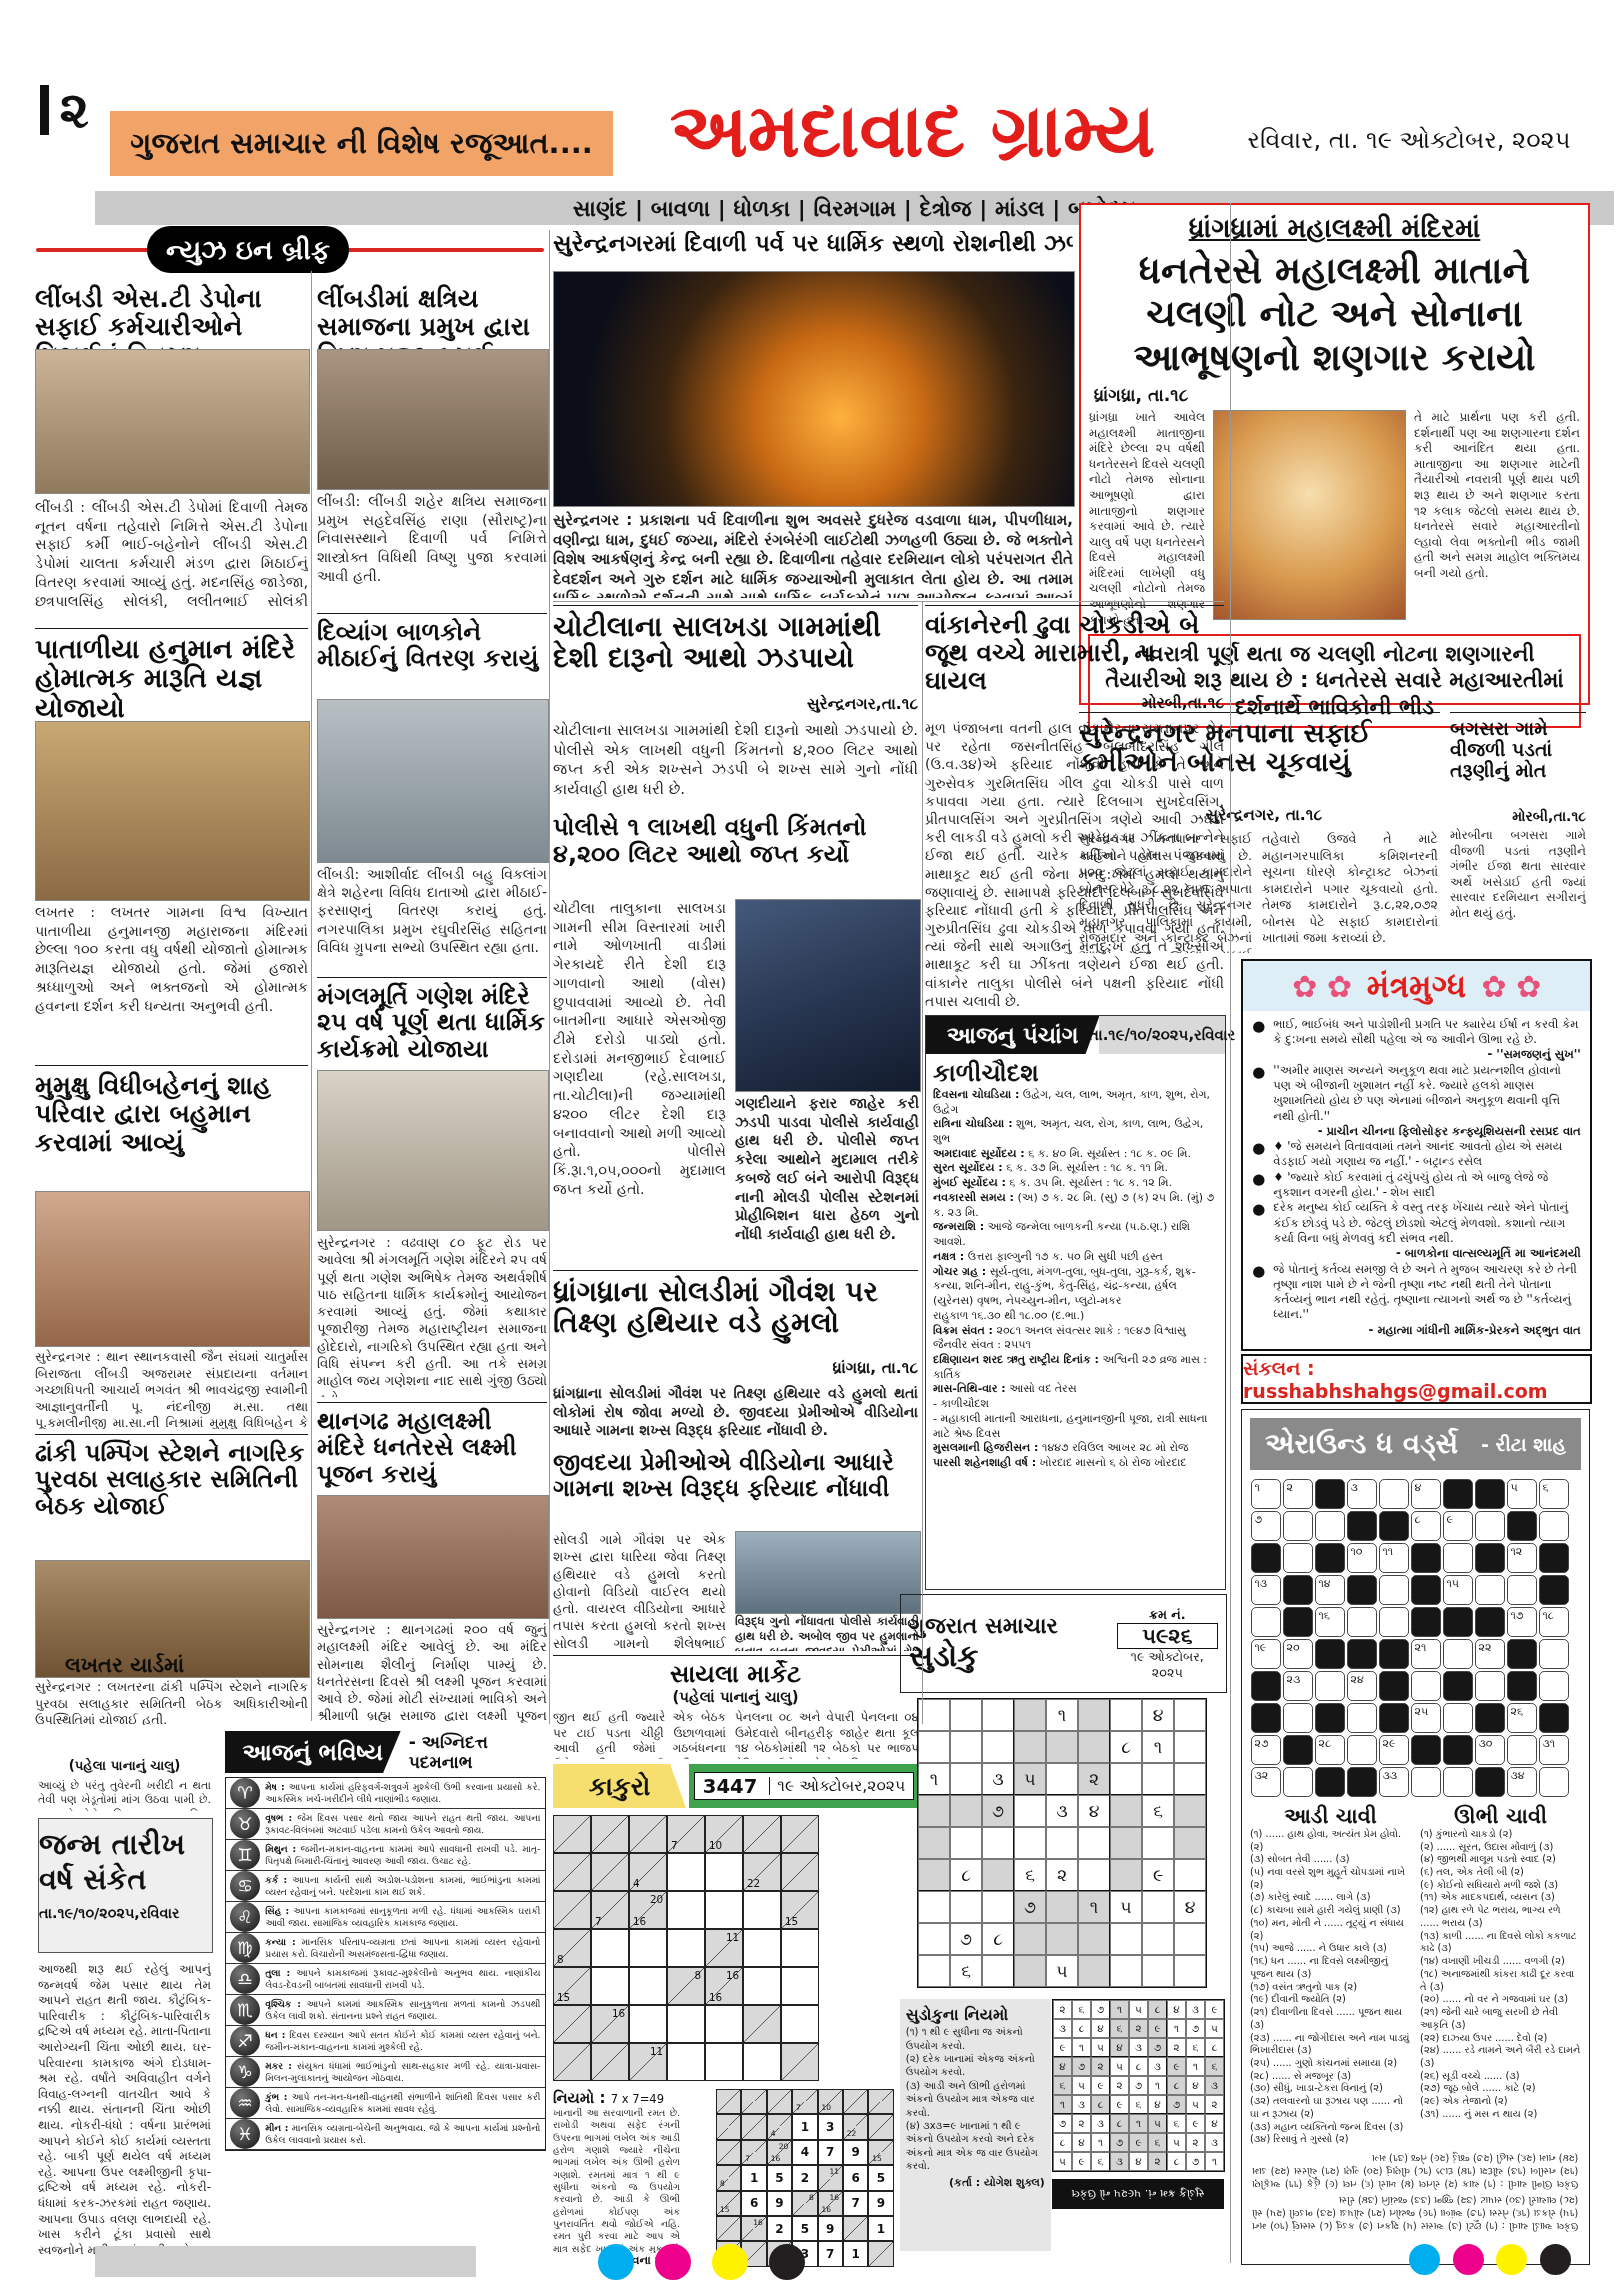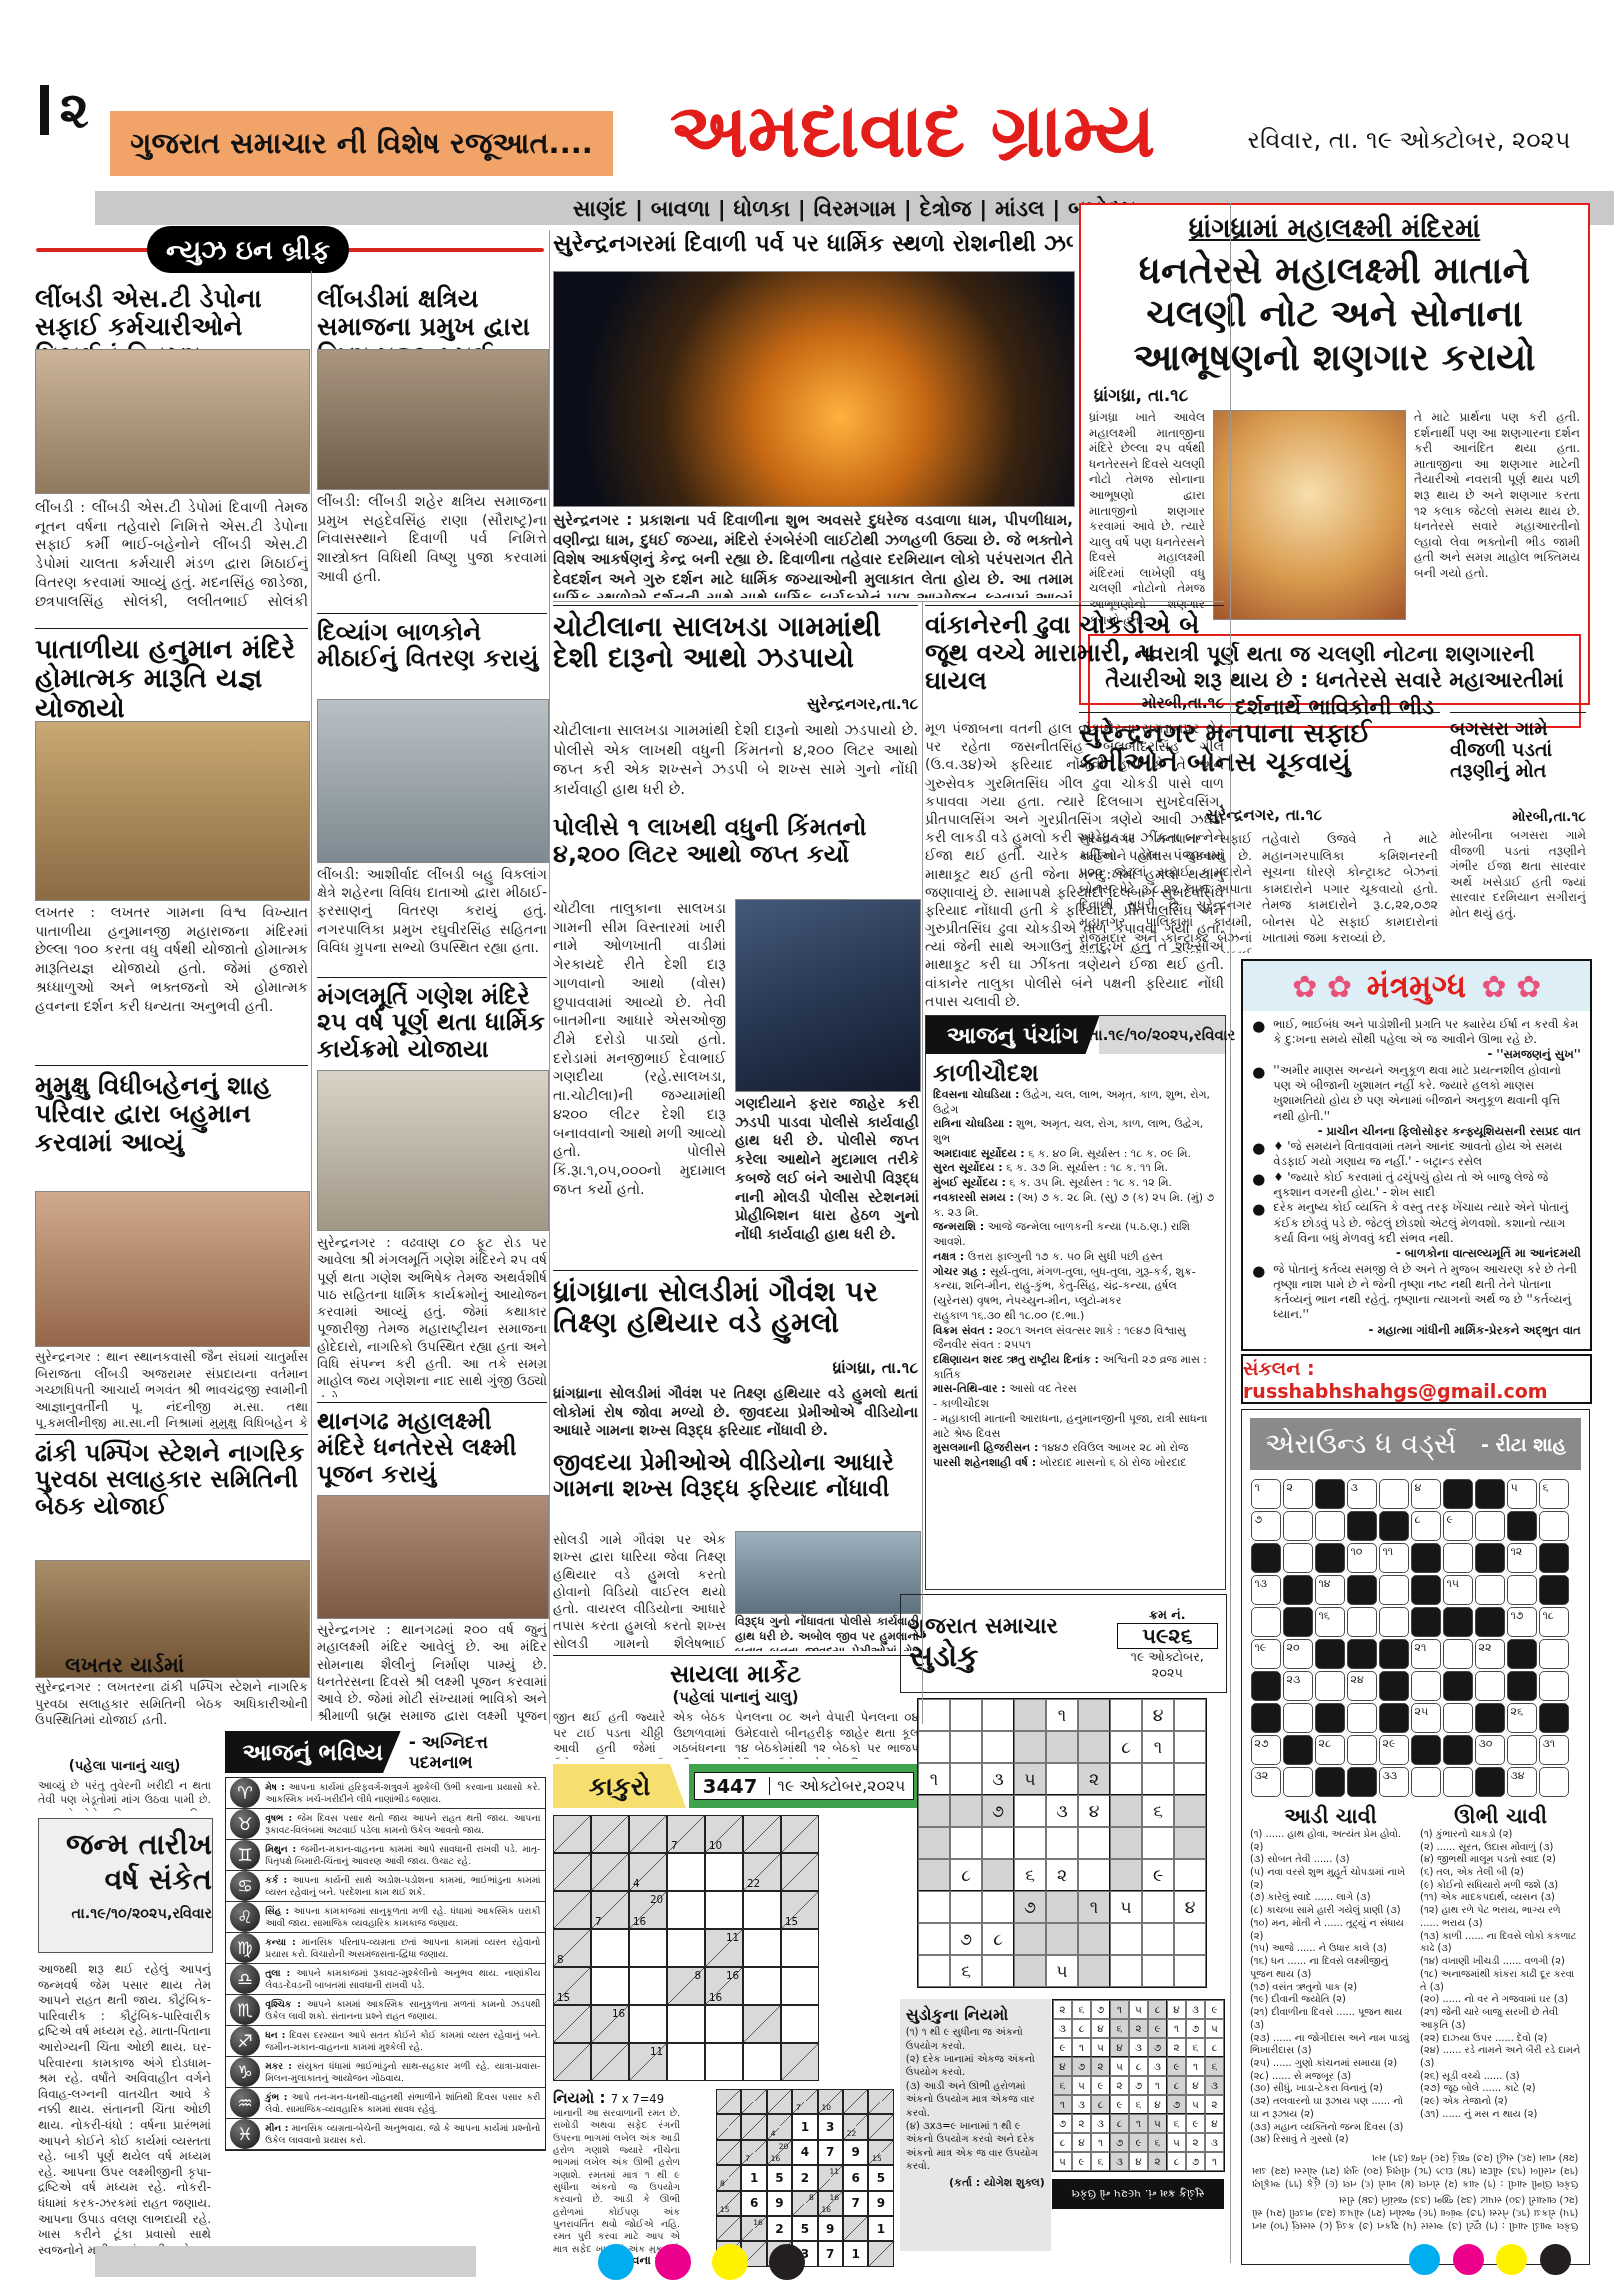--- a/index.html
+++ b/index.html
@@ -68,21 +68,21 @@
   .kbot{position:absolute;bottom:1.2px;left:2.9px;}
   .kd{display:flex;align-items:center;justify-content:center;font-weight:700;}
   
   .hhead{display:flex;align-items:center;}
   .hheadL{background:#111;color:#fff;font-weight:700;display:flex;align-items:center;justify-content:center;clip-path:polygon(0 0,100% 0,90% 100%,0 100%);}
   .hrow{display:flex;border-bottom:1.2px solid #333;align-items:center;}
   .hic{flex:0 0 38px;display:flex;align-items:center;justify-content:center;}
   .hcirc{width:30px;height:30px;border-radius:50%;background:radial-gradient(circle at 35% 30%,#777,#111);color:#fff;display:flex;align-items:center;justify-content:center;font-size:17.3px;}
   .htxt{line-height:1.26;padding:2.3px 4.6px 2.3px 1.2px;text-align:justify;}
   
-  .jbox{border:1.7px solid #555;background:#efefef;text-align:right;font-weight:700;}
+  .jbox{border:1.7px solid #555;background:#efefef;text-align:left;font-weight:700;}
   .dots{display:flex;gap:21px;}
   .dot{width:36px;height:36px;border-radius:50%;}
   .gbar{background:#cfcfcf;}
 </style>
 </head>
 <body>
 
 <div id="page">
 
   <div class="abs" style="left:40px;top:85px;font-size:50px;font-weight:700;border-left:9.2px solid #111;padding-left:10.4px;line-height:1;">૨</div>
@@ -324,21 +324,21 @@
         <div class="mitem">
           <span class="mdot">●</span>
           <div><span>જે પોતાનું કર્તવ્ય સમજી લે છે અને તે મુજબ આચરણ કરે છે તેની તૃષ્ણા નાશ પામે છે ને જેની તૃષ્ણા નષ્ટ નથી થતી તેને પોતાના કર્તવ્યનું ભાન નથી રહેતું. તૃષ્ણાના ત્યાગનો અર્થ જ છે ''કર્તવ્યનું ધ્યાન.''</span><div class="mby">- મહાત્મા ગાંધીની માર્મિક-પ્રેરકને અદ્ભુત વાત</div></div>
         </div>
       </div>
   </div>
   <div class="abs emailbar" style="left:1241px;top:1354px;width:347px;height:46px;font-size:19px;">સંકલન : russhabhshahgs@gmail.com</div>
 
   <div class="abs cwbox" style="left:1241px;top:1409px;width:347px;height:854px;overflow:hidden;">
     <div class="cwhead" style="height:52px;margin:8px;">
-      <span style="font-size:28px;font-weight:400;">એરાઉન્ડ ધ વર્ડ્સ</span>
+      <span style="font-size:28px;font-weight:700;">એરાઉન્ડ ધ વર્ડ્સ</span>
       <span style="font-size:19px;font-weight:700;">- રીટા શાહ</span>
     </div>
     <div id="cwGrid" class="cwgrid" style="margin:0 8px;">
         <div class="cwc">
           <span class="cwn">૧</span>
         </div>
         <div class="cwc">
           <span class="cwn">૨</span>
         </div>
         <div class="cwc cwb"></div>

